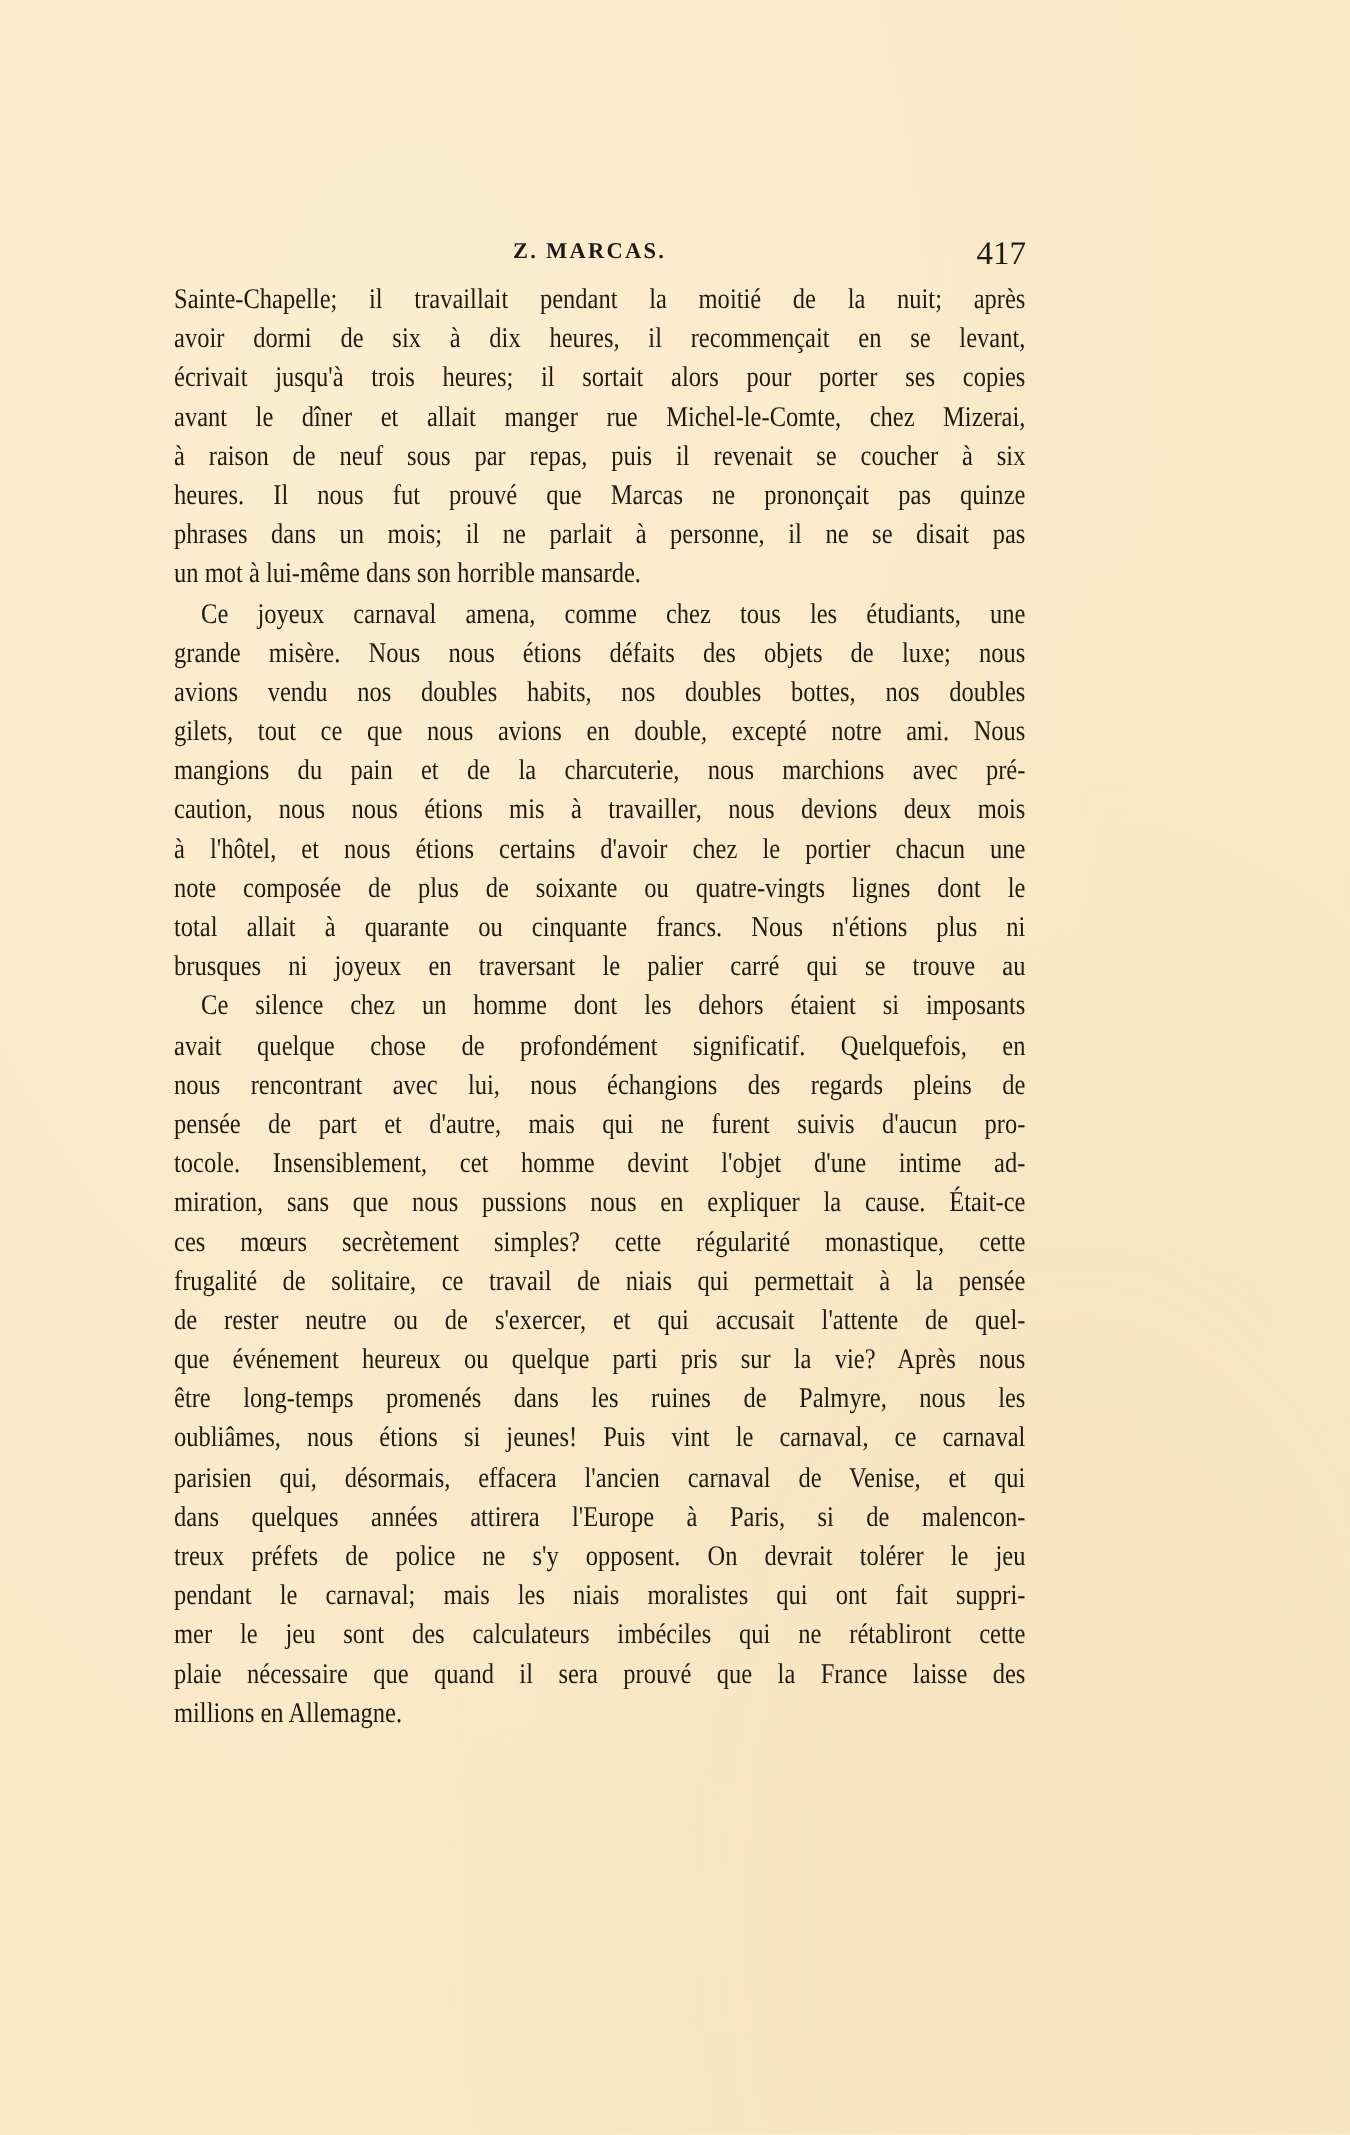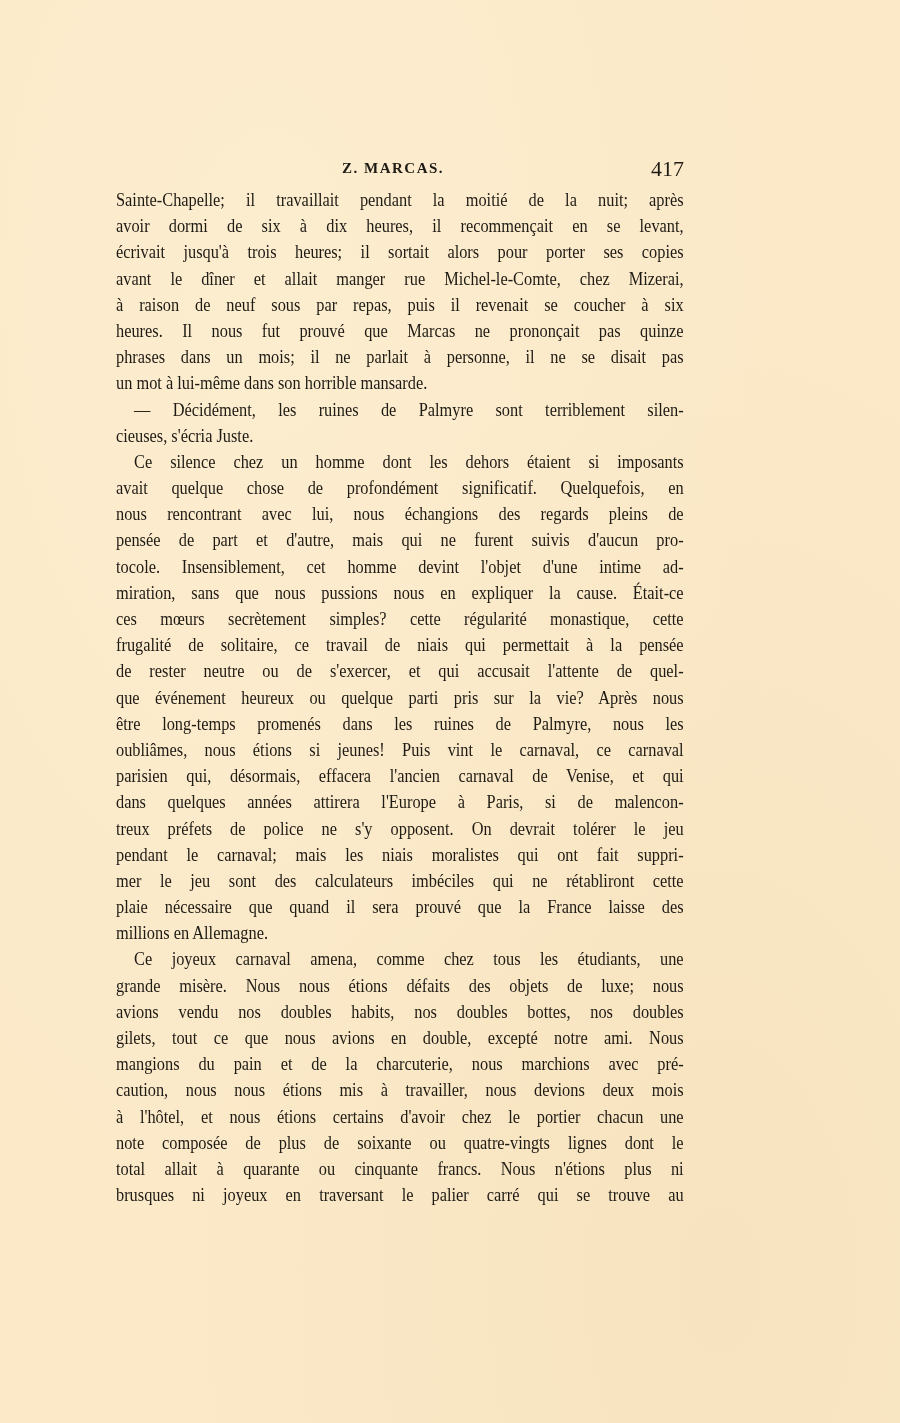--- a/index.html
+++ b/index.html
@@ -102,23 +102,32 @@
       <div class="line">Sainte-Chapelle; il travaillait pendant la moitié de la nuit; après</div>
       <div class="line">avoir dormi de six à dix heures, il recommençait en se levant,</div>
       <div class="line">écrivait jusqu'à trois heures; il sortait alors pour porter ses copies</div>
       <div class="line">avant le dîner et allait manger rue Michel-le-Comte, chez Mizerai,</div>
       <div class="line">à raison de neuf sous par repas, puis il revenait se coucher à six</div>
       <div class="line">heures. Il nous fut prouvé que Marcas ne prononçait pas quinze</div>
       <div class="line">phrases dans un mois; il ne parlait à personne, il ne se disait pas</div>
       <div class="line last">un mot à lui-même dans son horrible mansarde.</div>
     </div>
 
+
     <div>
-      <div class="line indent">— Décidément, les ruines de Palmyre sont terriblement silen-</div>
-      <div class="line last">cieuses, s'écria Juste.</div>
+      <div class="line indent">Ce joyeux carnaval amena, comme chez tous les étudiants, une</div>
+      <div class="line">grande misère. Nous nous étions défaits des objets de luxe; nous</div>
+      <div class="line">avions vendu nos doubles habits, nos doubles bottes, nos doubles</div>
+      <div class="line">gilets, tout ce que nous avions en double, excepté notre ami. Nous</div>
+      <div class="line">mangions du pain et de la charcuterie, nous marchions avec pré-</div>
+      <div class="line">caution, nous nous étions mis à travailler, nous devions deux mois</div>
+      <div class="line">à l'hôtel, et nous étions certains d'avoir chez le portier chacun une</div>
+      <div class="line">note composée de plus de soixante ou quatre-vingts lignes dont le</div>
+      <div class="line">total allait à quarante ou cinquante francs. Nous n'étions plus ni</div>
+      <div class="line">brusques ni joyeux en traversant le palier carré qui se trouve au</div>
     </div>
 
     <div>
       <div class="line indent">Ce silence chez un homme dont les dehors étaient si imposants</div>
       <div class="line">avait quelque chose de profondément significatif. Quelquefois, en</div>
       <div class="line">nous rencontrant avec lui, nous échangions des regards pleins de</div>
       <div class="line">pensée de part et d'autre, mais qui ne furent suivis d'aucun pro-</div>
       <div class="line">tocole. Insensiblement, cet homme devint l'objet d'une intime ad-</div>
       <div class="line">miration, sans que nous pussions nous en expliquer la cause. Était-ce</div>
       <div class="line">ces mœurs secrètement simples? cette régularité monastique, cette</div>
@@ -128,29 +137,16 @@
       <div class="line">être long-temps promenés dans les ruines de Palmyre, nous les</div>
       <div class="line">oubliâmes, nous étions si jeunes! Puis vint le carnaval, ce carnaval</div>
       <div class="line">parisien qui, désormais, effacera l'ancien carnaval de Venise, et qui</div>
       <div class="line">dans quelques années attirera l'Europe à Paris, si de malencon-</div>
       <div class="line">treux préfets de police ne s'y opposent. On devrait tolérer le jeu</div>
       <div class="line">pendant le carnaval; mais les niais moralistes qui ont fait suppri-</div>
       <div class="line">mer le jeu sont des calculateurs imbéciles qui ne rétabliront cette</div>
       <div class="line">plaie nécessaire que quand il sera prouvé que la France laisse des</div>
       <div class="line last">millions en Allemagne.</div>
     </div>
-
-    <div>
-      <div class="line indent">Ce joyeux carnaval amena, comme chez tous les étudiants, une</div>
-      <div class="line">grande misère. Nous nous étions défaits des objets de luxe; nous</div>
-      <div class="line">avions vendu nos doubles habits, nos doubles bottes, nos doubles</div>
-      <div class="line">gilets, tout ce que nous avions en double, excepté notre ami. Nous</div>
-      <div class="line">mangions du pain et de la charcuterie, nous marchions avec pré-</div>
-      <div class="line">caution, nous nous étions mis à travailler, nous devions deux mois</div>
-      <div class="line">à l'hôtel, et nous étions certains d'avoir chez le portier chacun une</div>
-      <div class="line">note composée de plus de soixante ou quatre-vingts lignes dont le</div>
-      <div class="line">total allait à quarante ou cinquante francs. Nous n'étions plus ni</div>
-      <div class="line">brusques ni joyeux en traversant le palier carré qui se trouve au</div>
-    </div>
   </div>
 
 
 </div>
 
 </body></html>

